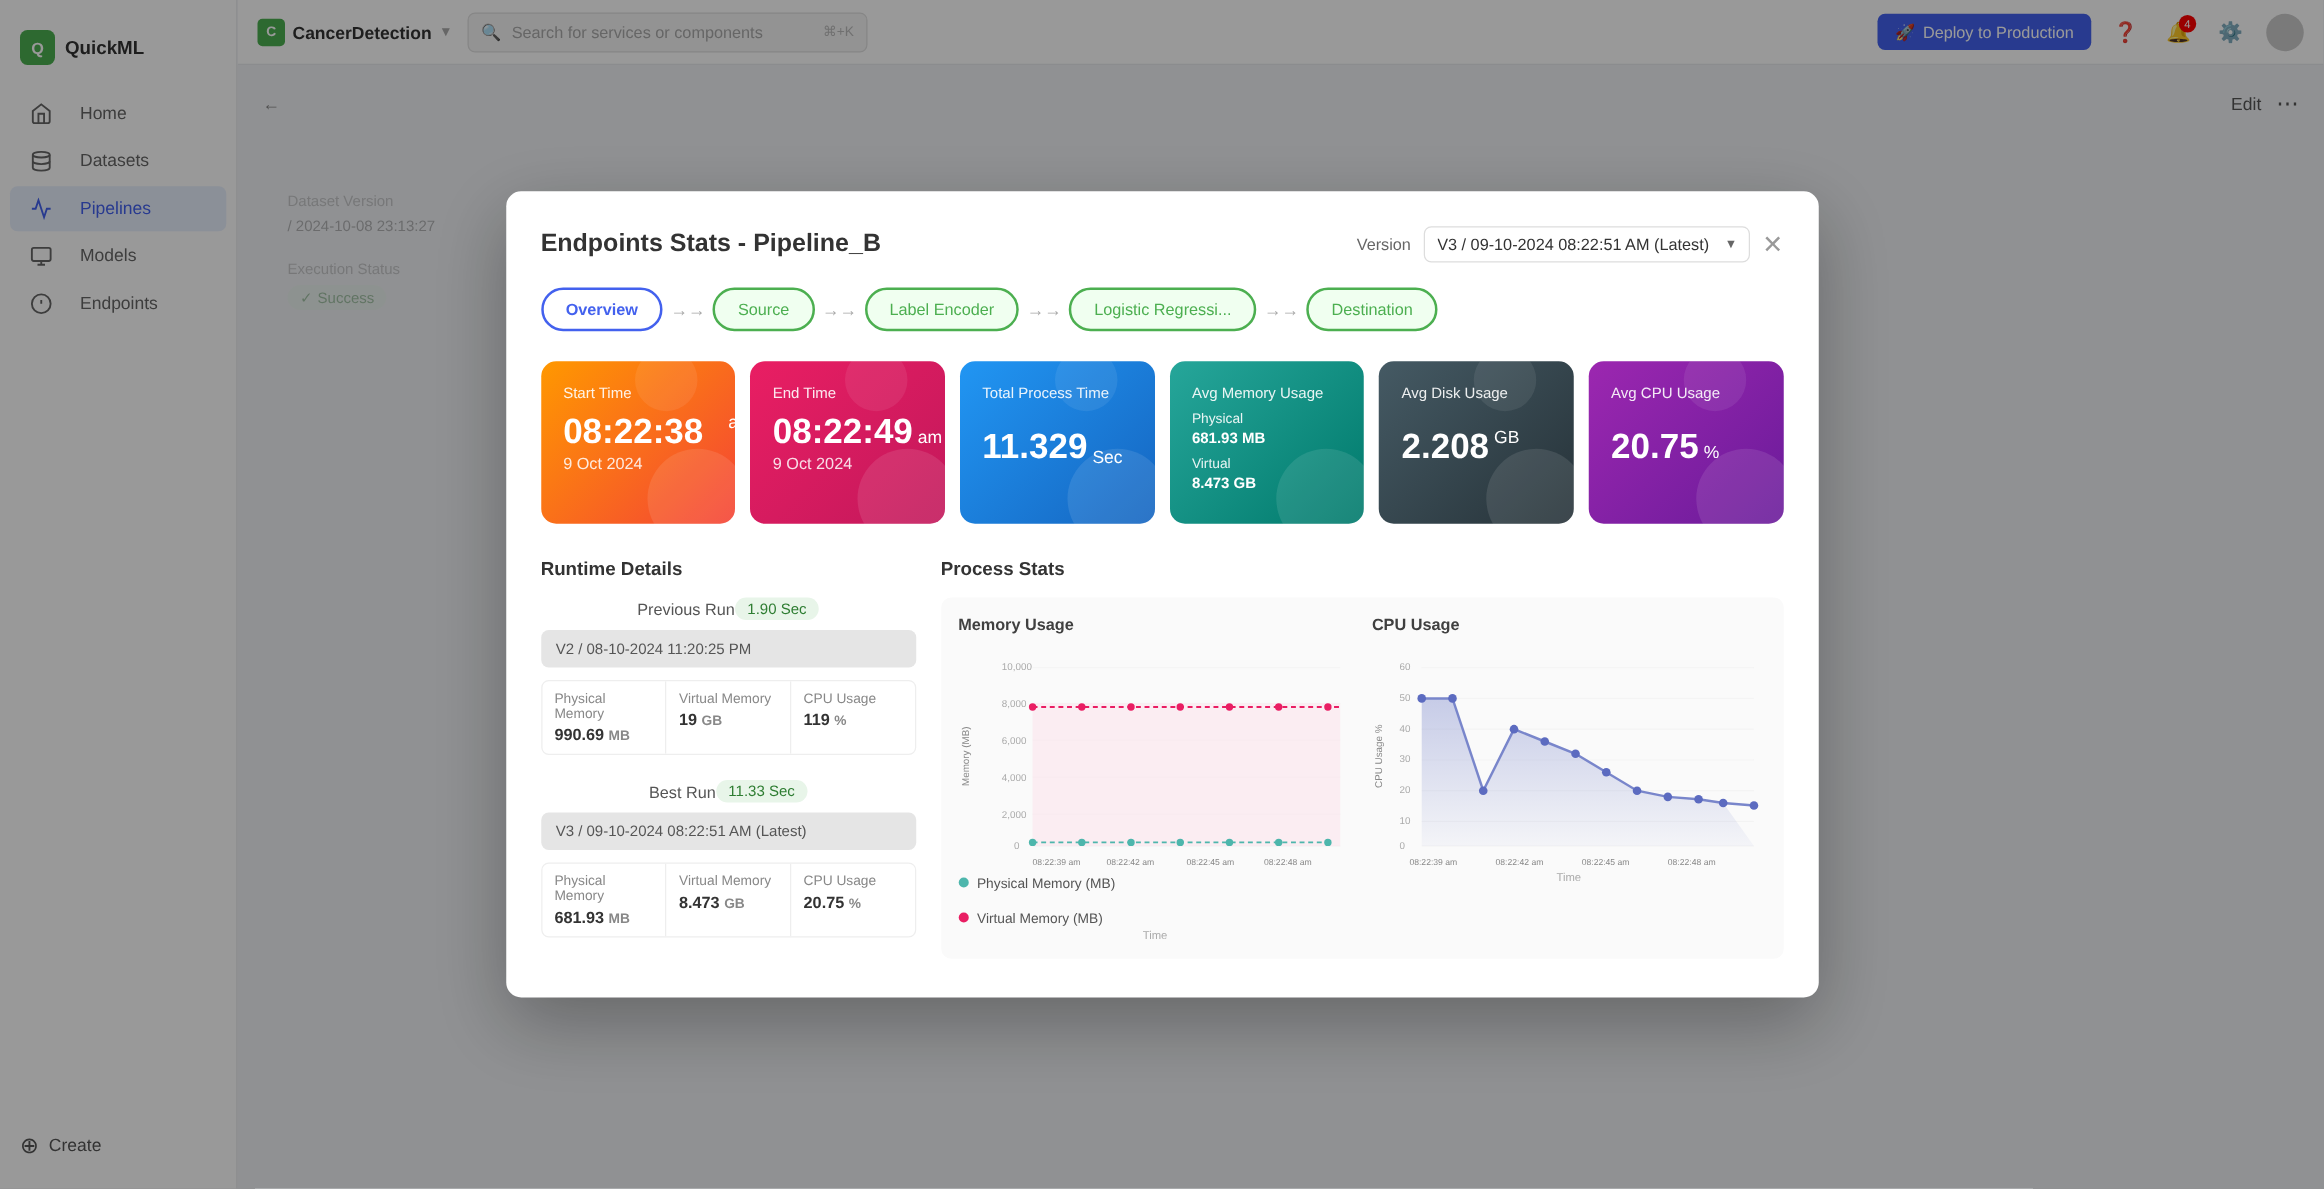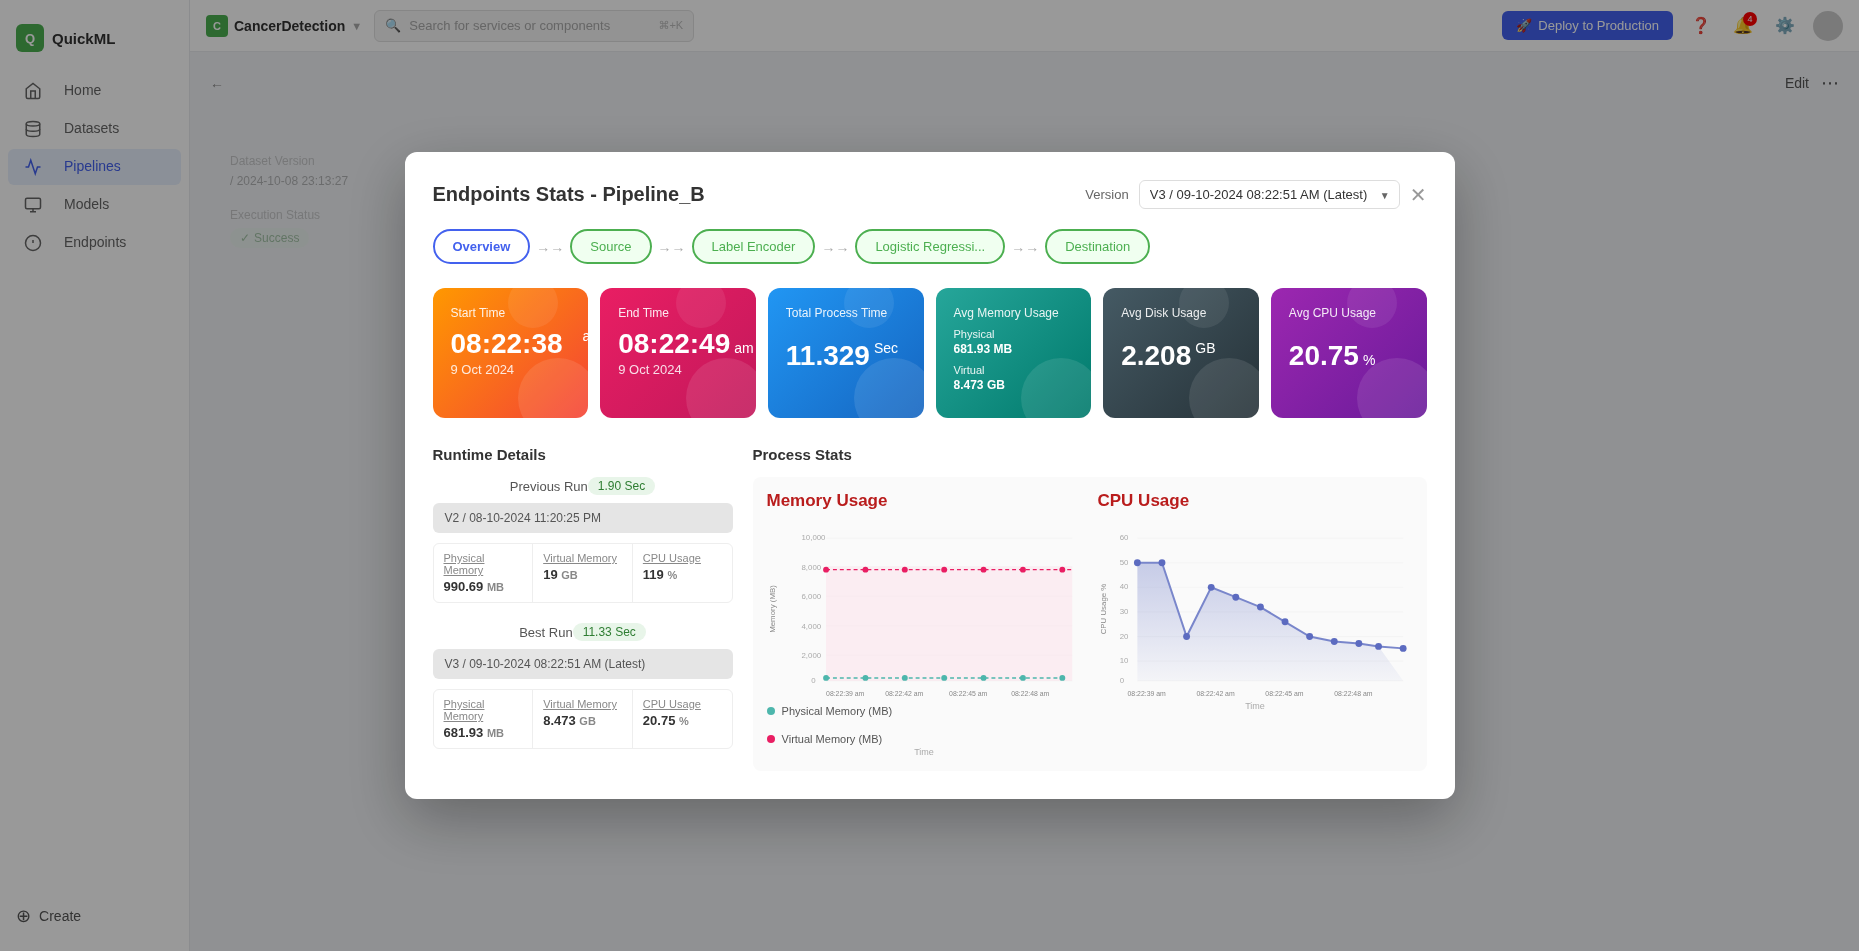--- a/index.html
+++ b/index.html
@@ -85,27 +85,27 @@
     .process-panel { flex: 1; }
     .panel-title { font-size: 15px; font-weight: 600; color: #333; margin-bottom: 14px; }
     .run-section { margin-bottom: 20px; }
     .run-header { display: flex; justify-content: center; align-items: center; margin-bottom: 8px; }
     .run-label { font-size: 13px; color: #555; }
     .run-badge { background: #e8f5e9; color: #2e7d32; border-radius: 12px; padding: 2px 10px; font-size: 12px; }
     .run-version-box { background: #e5e5e5; border-radius: 6px; padding: 8px 12px; font-size: 12px; color: #555; margin-bottom: 10px; }
     .run-metrics { display: flex; gap: 0; border: 1px solid #eee; border-radius: 6px; overflow: hidden; }
     .run-metric { flex: 1; padding: 8px 10px; border-right: 1px solid #eee; }
     .run-metric:last-child { border-right: none; }
-    .run-metric-label { font-size: 11px; color: #888; margin-bottom: 3px; text-decoration: underline; }
+    .run-metric-label { font-size: 11px; color: #888; margin-bottom: 3px; }
     .run-metric-value { font-size: 13px; font-weight: 600; color: #333; }
 
     
     .charts-row { display: flex; gap: 16px; }
     .chart-block { flex: 1; }
-    .chart-title { font-size: 17px; font-weight: 600; color: #b91c1c; margin-bottom: 8px; }
+    .chart-title { font-size: 13px; font-weight: 600; color: #404040; margin-bottom: 8px; }
     .chart-container { position: relative; height: 180px; }
     .chart-legend { display: flex; gap: 16px; margin-top: 6px; font-size: 11px; color: #555; flex-direction: column; }
     .legend-dot { width: 8px; height: 8px; border-radius: 50%; display: inline-block; margin-right: 4px; }
 
     .process-stats-section { background: #fafafa; border-radius: 8px; padding: 14px; }
   </style>
 </head>
 <body>
 
 <div class="sidebar">
@@ -269,21 +269,21 @@
           <div class="stat-card-value">08:22:49</div>
           <span class="stat-card-unit">am</span>
         </div>
         <div class="stat-card-date">9 Oct 2024</div>
       </div>
 
       <div class="stat-card card-blue">
         <div class="card-circle"></div>
         <div class="card-circle2"></div>
         <div class="stat-card-label">Total Process Time</div>
-        <div style="display:flex;align-items:flex-start;gap:4px;margin-top:20px">
+        <div style="display:flex;align-items:flex-end;gap:4px;margin-top:20px">
           <div class="stat-card-value">11.329</div>
           <span class="stat-card-unit">Sec</span>
         </div>
       </div>
 
       <div class="stat-card card-teal">
         <div class="card-circle"></div>
         <div class="stat-card-label">Avg Memory Usage</div>
         <div class="stat-sub-row">
           <div class="stat-sub-item">Physical</div>

